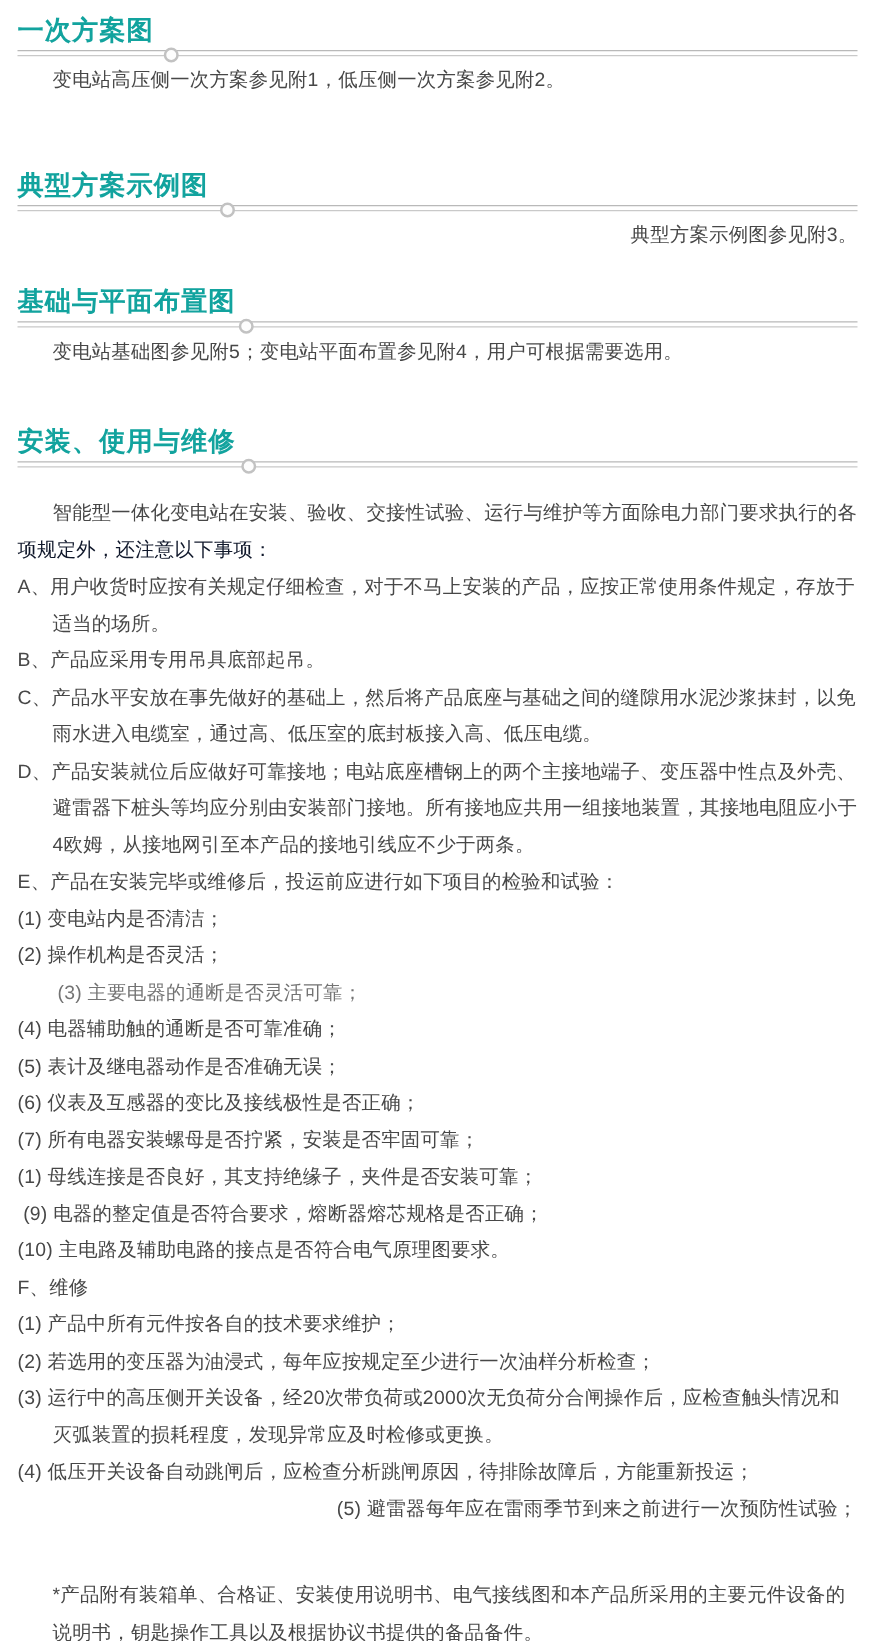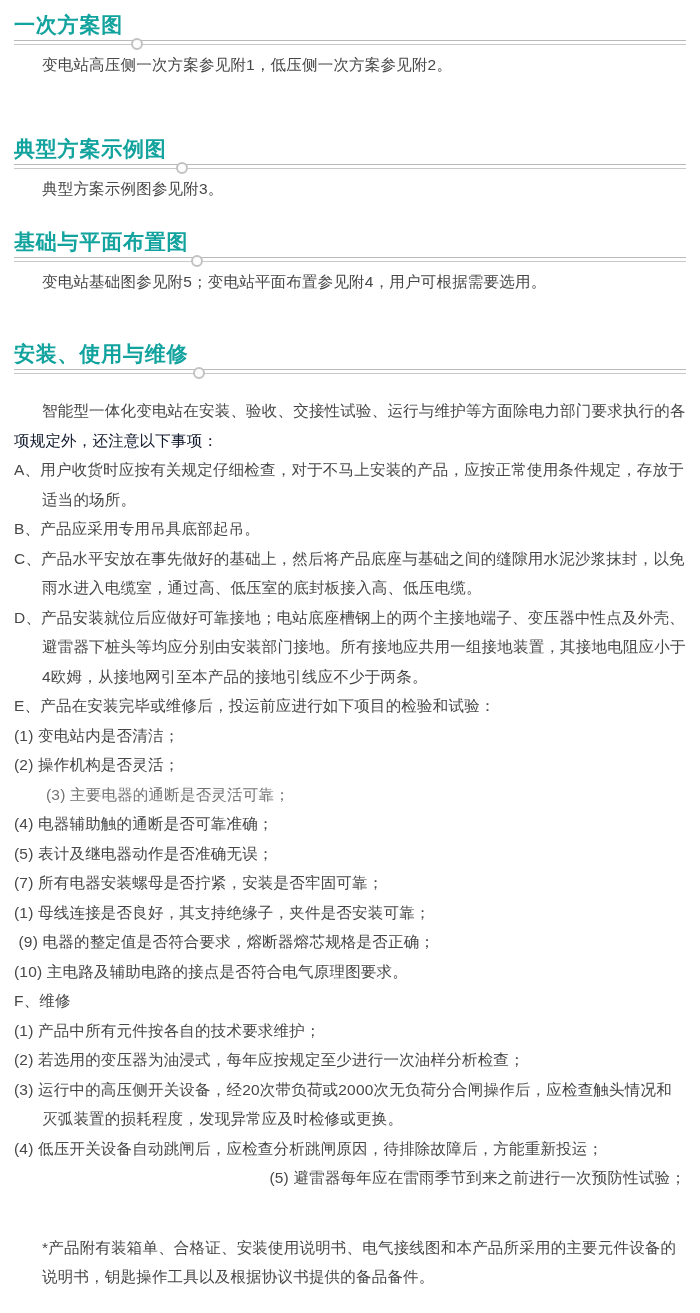--- a/index.html
+++ b/index.html
@@ -79,21 +79,21 @@
         <div class="text-line indent" style="color: rgb(71, 71, 71);">变电站高压侧一次方案参见附1，低压侧一次方案参见附2。</div>
       </div>
   </div>
 
   <div class="section section-2">
     <h2 class="section-title" style="color: rgb(18, 163, 158);">典型方案示例图</h2>
     <div class="rule">
       <span class="rule-marker"></span>
     </div>
     <div class="lines">
-        <div class="text-line indent" style="color: rgb(71, 71, 71);">典型方案示例图参见附3。</div>
+        <div class="text-line indent" style="color: rgb(71, 71, 71); text-align: right;">典型方案示例图参见附3。</div>
       </div>
   </div>
 
   <div class="section section-3">
     <h2 class="section-title" style="color: rgb(18, 163, 158);">基础与平面布置图</h2>
     <div class="rule">
       <span class="rule-marker"></span>
     </div>
     <div class="lines">
         <div class="text-line indent" style="color: rgb(71, 71, 71);">变电站基础图参见附5；变电站平面布置参见附4，用户可根据需要选用。</div>
@@ -115,20 +115,21 @@
         <div class="text-line indent" style="color: rgb(71, 71, 71);">雨水进入电缆室，通过高、低压室的底封板接入高、低压电缆。</div>
         <div class="text-line" style="color: rgb(71, 71, 71);">D、产品安装就位后应做好可靠接地；电站底座槽钢上的两个主接地端子、变压器中性点及外壳、</div>
         <div class="text-line indent" style="color: rgb(71, 71, 71);">避雷器下桩头等均应分别由安装部门接地。所有接地应共用一组接地装置，其接地电阻应小于</div>
         <div class="text-line indent" style="color: rgb(71, 71, 71);">4欧姆，从接地网引至本产品的接地引线应不少于两条。</div>
         <div class="text-line" style="color: rgb(71, 71, 71);">E、产品在安装完毕或维修后，投运前应进行如下项目的检验和试验：</div>
         <div class="text-line" style="color: rgb(71, 71, 71);">(1) 变电站内是否清洁；</div>
         <div class="text-line" style="color: rgb(71, 71, 71);">(2) 操作机构是否灵活；</div>
         <div class="text-line" style="color: #737373; margin-left: 32px;">(3) 主要电器的通断是否灵活可靠；</div>
         <div class="text-line" style="color: rgb(71, 71, 71);">(4) 电器辅助触的通断是否可靠准确；</div>
         <div class="text-line" style="color: rgb(71, 71, 71);">(5) 表计及继电器动作是否准确无误；</div>
+        <div class="text-line" style="color: rgb(71, 71, 71);">(6) 仪表及互感器的变比及接线极性是否正确；</div>
         <div class="text-line" style="color: rgb(71, 71, 71);">(7) 所有电器安装螺母是否拧紧，安装是否牢固可靠；</div>
         <div class="text-line" style="color: rgb(71, 71, 71);">(1) 母线连接是否良好，其支持绝缘子，夹件是否安装可靠；</div>
         <div class="text-line" style="color: rgb(71, 71, 71);"> (9) 电器的整定值是否符合要求，熔断器熔芯规格是否正确；</div>
         <div class="text-line" style="color: rgb(71, 71, 71);">(10) 主电路及辅助电路的接点是否符合电气原理图要求。</div>
         <div class="text-line" style="color: rgb(71, 71, 71);">F、维修</div>
         <div class="text-line" style="color: rgb(71, 71, 71);">(1) 产品中所有元件按各自的技术要求维护；</div>
         <div class="text-line" style="color: rgb(71, 71, 71);">(2) 若选用的变压器为油浸式，每年应按规定至少进行一次油样分析检查；</div>
         <div class="text-line" style="color: rgb(71, 71, 71);">(3) 运行中的高压侧开关设备，经20次带负荷或2000次无负荷分合闸操作后，应检查触头情况和</div>
         <div class="text-line indent" style="color: rgb(71, 71, 71);">灭弧装置的损耗程度，发现异常应及时检修或更换。</div>
         <div class="text-line" style="color: rgb(71, 71, 71);">(4) 低压开关设备自动跳闸后，应检查分析跳闸原因，待排除故障后，方能重新投运；</div>

